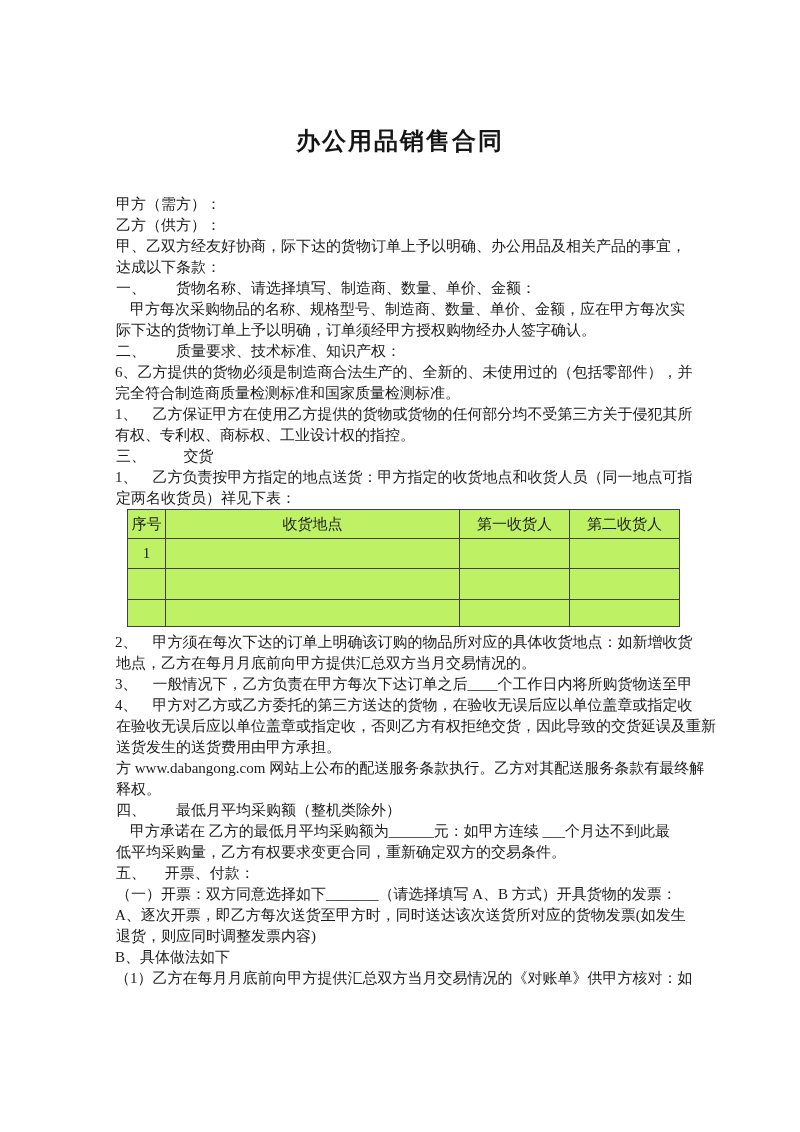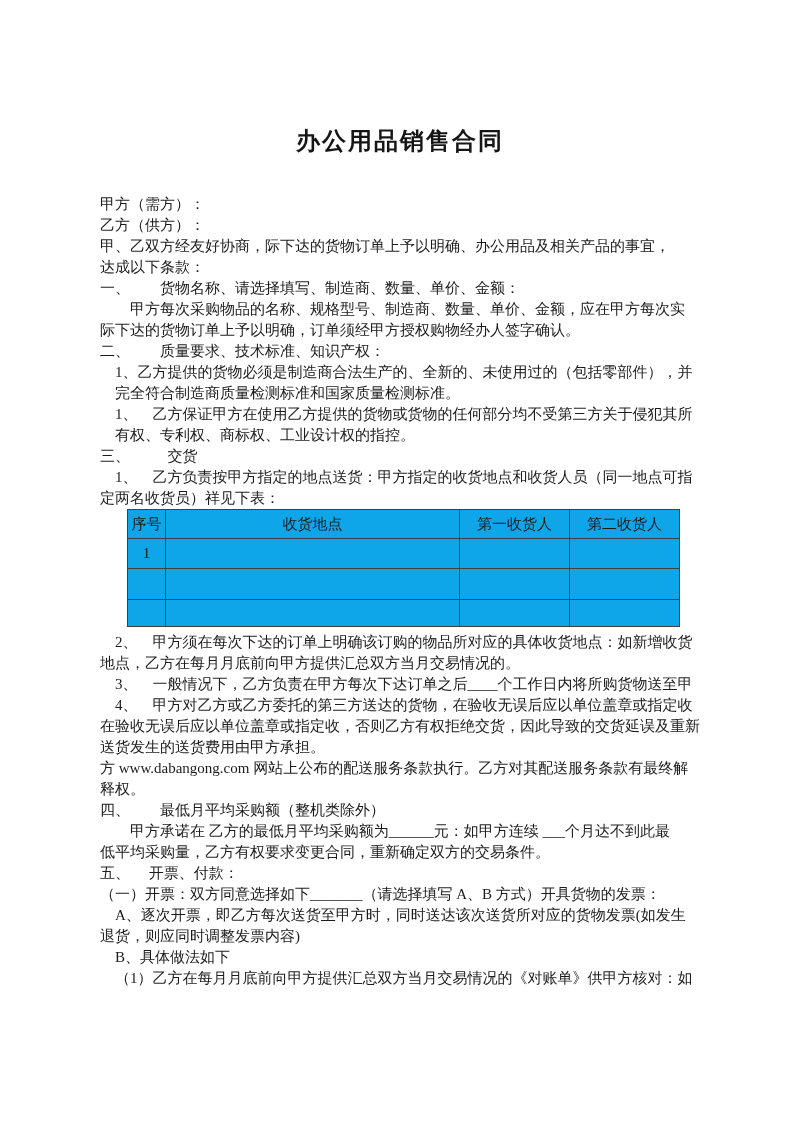--- a/index.html
+++ b/index.html
@@ -31,29 +31,29 @@
     top: 194px; left: 100px;
     width: 592px;
   }
   .line {
     height: 21px;
     line-height: 21px;
     font-size: 15px;
     white-space: pre;
     color: #1b1b1b;
   }
-  .i0 { padding-left: 0; }
+  .i0 { padding-left: 0; margin-left: 16px; }
   .i1 { padding-left: 15px; }
   .i2 { padding-left: 30px; }
   table.delivery {
     border-collapse: collapse;
     table-layout: fixed;
     width: 552px;
     margin: 0 0 5px 27px;
-    background: #0ea5e9;
+    background: #bef264;
   }
   table.delivery td {
     border: 1px solid #404040;
     font-size: 15px;
     text-align: center;
     vertical-align: middle;
     padding: 0;
     color: #1b1b1b;
   }
   tr.hrow td { height: 29px; }
@@ -75,21 +75,21 @@
   <div class="body-block">
 
     <div class="line i0">甲方（需方）：</div>
     <div class="line i0">乙方（供方）：</div>
     <div class="line i0">甲、乙双方经友好协商，际下达的货物订单上予以明确、办公用品及相关产品的事宜，</div>
     <div class="line i0">达成以下条款：</div>
     <div class="line i0">一、　　货物名称、请选择填写、制造商、数量、单价、金额：</div>
     <div class="line i2">甲方每次采购物品的名称、规格型号、制造商、数量、单价、金额，应在甲方每次实</div>
     <div class="line i0">际下达的货物订单上予以明确，订单须经甲方授权购物经办人签字确认。</div>
     <div class="line i0">二、　　质量要求、技术标准、知识产权：</div>
-    <div class="line i1">1、乙方提供的货物必须是制造商合法生产的、全新的、未使用过的（包括零部件），并</div>
+    <div class="line i1">6、乙方提供的货物必须是制造商合法生产的、全新的、未使用过的（包括零部件），并</div>
     <div class="line i1">完全符合制造商质量检测标准和国家质量检测标准。</div>
     <div class="line i1">1、　乙方保证甲方在使用乙方提供的货物或货物的任何部分均不受第三方关于侵犯其所</div>
     <div class="line i1">有权、专利权、商标权、工业设计权的指控。</div>
     <div class="line i0">三、　　  交货</div>
     <div class="line i1">1、　乙方负责按甲方指定的地点送货：甲方指定的收货地点和收货人员（同一地点可指</div>
     <div class="line i0">定两名收货员）祥见下表：</div>
 
     <table class="delivery">
       <colgroup>
         <col class="c0">

